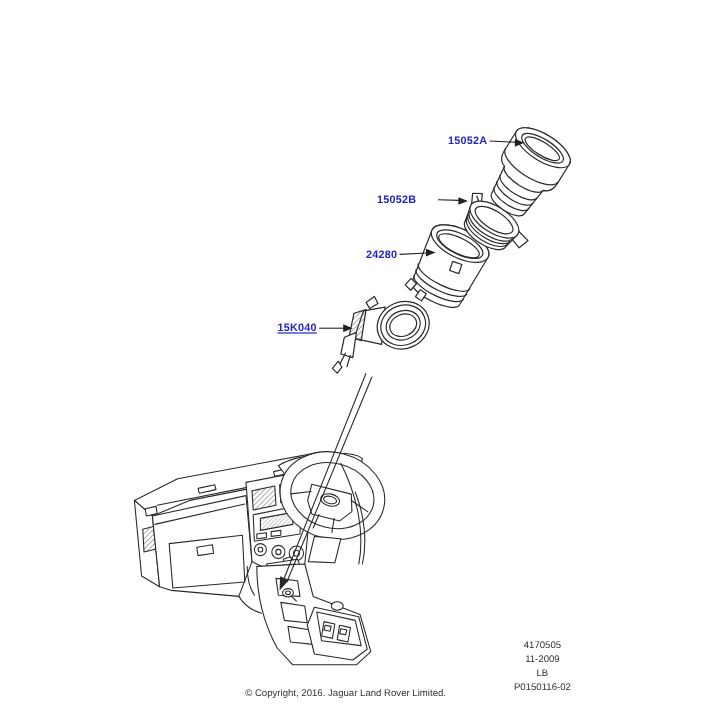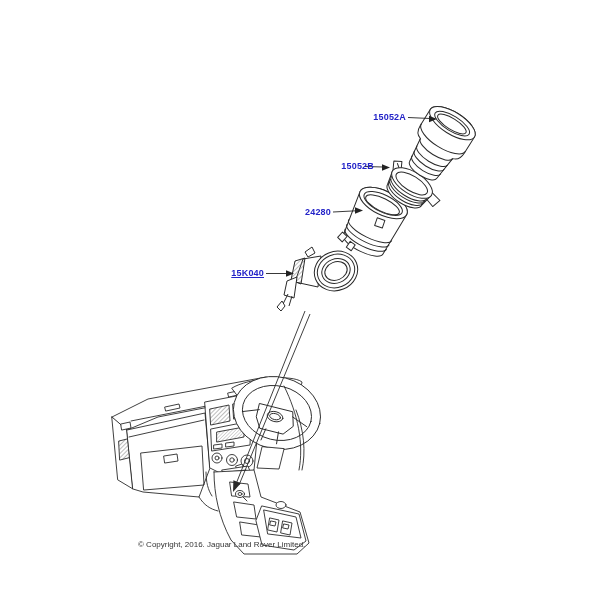--- a/index.html
+++ b/index.html
@@ -12,21 +12,21 @@
   .callout{
     position:absolute;width:70px;text-align:right;
     font-size:9px;font-weight:bold;letter-spacing:0.2px;
     color:var(--callout-color,#2323c8);line-height:10px;cursor:pointer;
   }
   .refblock{
     position:absolute;left:396px;top:532px;width:112px;text-align:center;
     font-size:8px;line-height:11.5px;color:#333;
   }
   .copyright{
-    position:absolute;left:138px;top:540px;width:300px;
+    position:absolute;left:138px;top:573px;width:300px;text-align:center;
     font-size:8px;color:#333;
   }
 </style>
 </head>
 <body>
 
 <div id="stage">
 
 <svg width="600" height="600" viewBox="0 0 600 600">
   <defs>
@@ -185,22 +185,28 @@
     </g>
     <g>
       <path d="M266,273.5 L287,273.5"></path>
       <polygon points="294,273.5 286,270.3 286,276.7" fill="#222" stroke="none"></polygon>
     </g>
   </g>
 </svg>
 
 <div class="callout" style="left:336px;top:112px;">15052A</div>
 
-<div class="callout" style="left:304px;top:161px;">15052B</div>
+<div class="callout" style="left:277px;top:161px;">15052B</div>
 
 <div class="callout" style="left:261px;top:207px;">24280</div>
 
 <div class="callout" style="left:194px;top:268px;text-decoration:underline;">15K040</div>
 
+<div class="refblock">
+  <div>4170505</div>
+  <div>11-2009</div>
+  <div>LB</div>
+  <div>P0150116-02</div>
+</div>
 
 <div class="copyright">© Copyright, 2016. Jaguar Land Rover Limited.</div>
 
 </div>
 
 </body></html>

